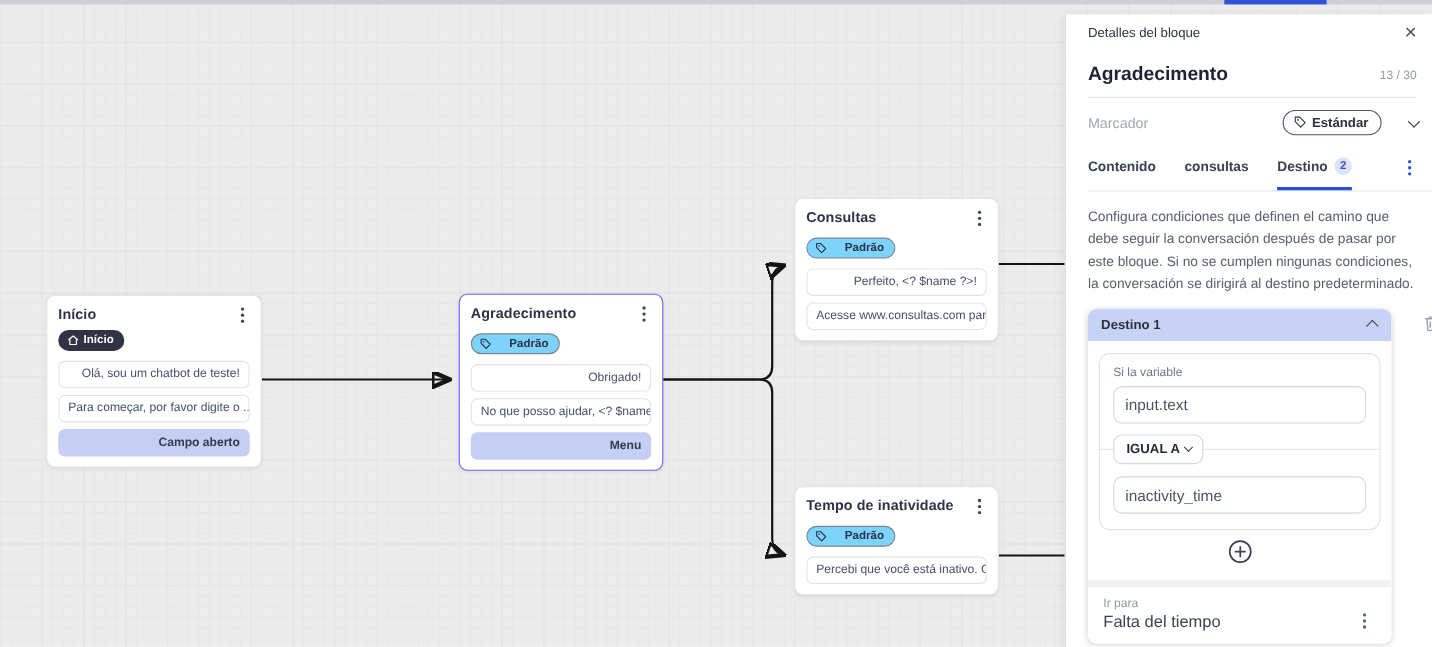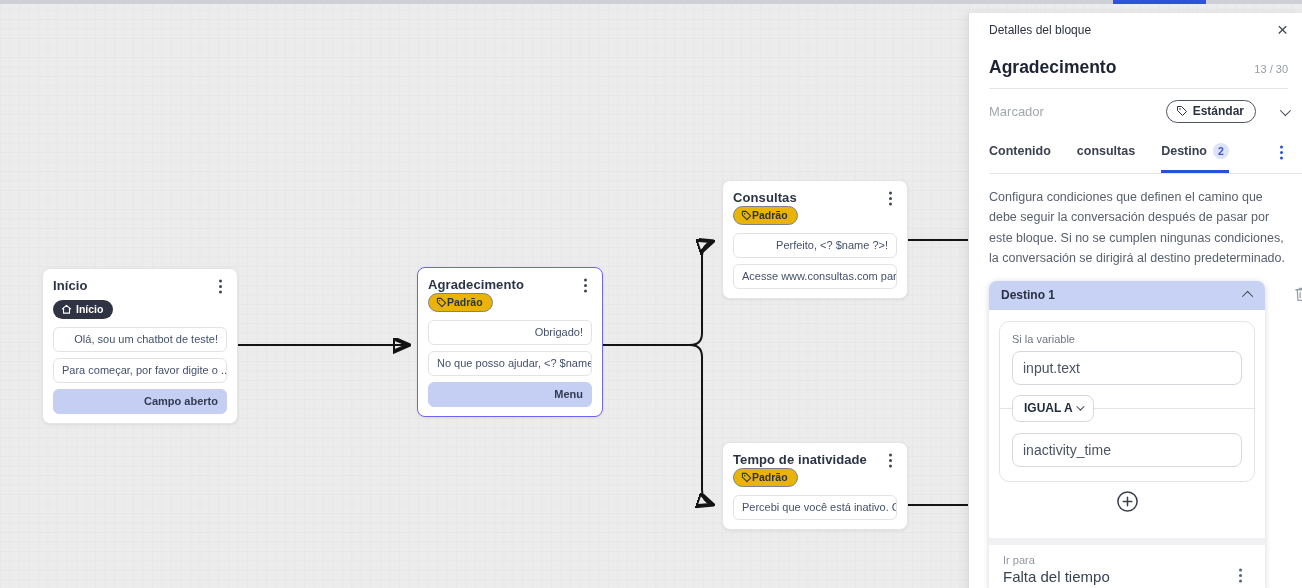--- a/index.html
+++ b/index.html
@@ -29,23 +29,23 @@
   .node.selected { border:1.5px solid #6f62ee; }
   .node-head { display:flex; justify-content:space-between; align-items:flex-start; }
   .node-title { font-size:13px; font-weight:700; color:#2b3346; letter-spacing:.1px; }
   .kebab { position:relative; width:14px; height:16px; cursor:pointer; color:#3b4455; flex:0 0 auto; }
   .kebab::before { content:""; position:absolute; left:6px; top:7px; width:3px; height:3px;
     border-radius:50%; background:currentColor;
     box-shadow:0 -5.5px 0 currentColor, 0 5.5px 0 currentColor; }
   .badge-dark { display:inline-flex; align-items:center; gap:4px; margin-top:6px;
     background:#2f3344; color:#fff; font-size:10.5px; font-weight:700;
     padding:3px 10px 4px 8px; border-radius:11px; }
-  .badge-outline { display:inline-flex; align-items:center; gap:0; margin-top:0;
+  .badge-outline { display:inline-flex; align-items:center; gap:16px; margin-top:10px;
     border:1px solid #7d838e; color:#2b3346; font-size:10.5px; font-weight:700;
-    padding:2px 9px 3px 7px; border-radius:11px; background:#eab308; }
+    padding:2px 9px 3px 7px; border-radius:11px; background:#7dd3fc; }
   .msgs { margin-top:8px; display:flex; flex-direction:column; gap:6px;text-align:right; }
   .msg { background:#fff; border:1px solid #e3e3e7; border-radius:6px;
     padding:5px 8px 6px; font-size:11px; color:#44506a; white-space:nowrap; overflow:hidden; }
   .msg.hl { background:#c5cff3; border-color:#c5cff3; font-weight:700; color:#333b52; }
 
   
   .panel { position:absolute; left:968px; top:13px; width:334px; height:588px; z-index:20;
     background:#fff; border-left:1px solid #dadade; box-shadow:-3px 0 8px rgba(0,0,0,.06); }
   .p-head { display:flex; justify-content:space-between; align-items:center; padding:10px 14px 0 20px; }
   .p-head-title { font-size:12px; color:#2b3140; font-weight:400; }
@@ -75,21 +75,21 @@
     width:16px; height:16px; border-radius:50%; display:inline-flex; align-items:center; justify-content:center; }
   .tabs .kebab { margin-left:auto; color:#2b50d8; margin-bottom:6px; }
 
   .desc { margin:13px 14px 0 20px; font-size:12.5px; line-height:1.62; color:#59606d; }
 
   .dest-wrap { position:relative; margin:13px 0 0 20px; width:276px; }
   .dest-card { background:#fff; border-radius:8px; box-shadow:0 1px 6px rgba(0,0,0,.16); overflow:hidden; }
   .dest-head { background:#c7d2f5; padding:7px 12px 8px; display:flex; justify-content:space-between;
     align-items:center; cursor:pointer; }
   .dest-head-label { font-size:12px; font-weight:700; color:#2b3140; }
-  .dest-body { padding:11px 10px 12px; background:#fff; }
+  .dest-body { padding:11px 10px 0; background:#fff; }
   .cond-card { border:1px solid #e3e3e8; border-radius:10px; padding:11px 12px 14px; background:#fff; }
   .cond-label { font-size:11px; color:#707684; margin-bottom:6px; }
   .cond-input { width:100%; border:1px solid #d7d7de; border-radius:8px; padding:8px 10px;
     font-size:14px; color:#4b5462; background:#fff; outline:none;
     font-family:"Liberation Sans", sans-serif; }
   .op-row { position:relative; border-top:1px solid #e3e3e8; margin:23px -12px 24px; }
   .op-pill { position:absolute; left:12px; top:-14px; background:#fff; border:1px solid #d7d7de;
     border-radius:8px; padding:5px 11px 6px; font-size:12px; font-weight:700; color:#1f2937;
     display:inline-flex; align-items:center; gap:3px; cursor:pointer; }
   .op-pill .chev { width:6px; height:6px; }

